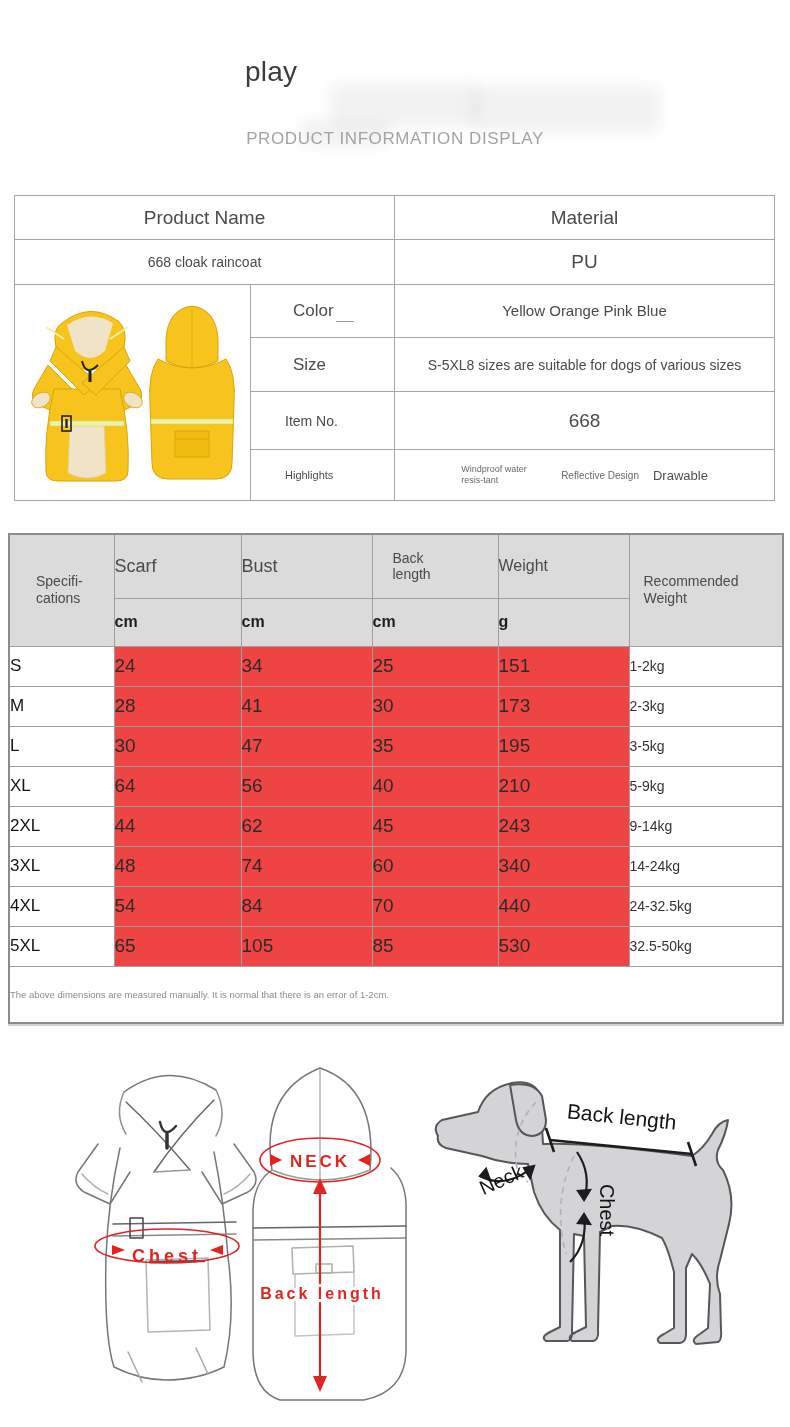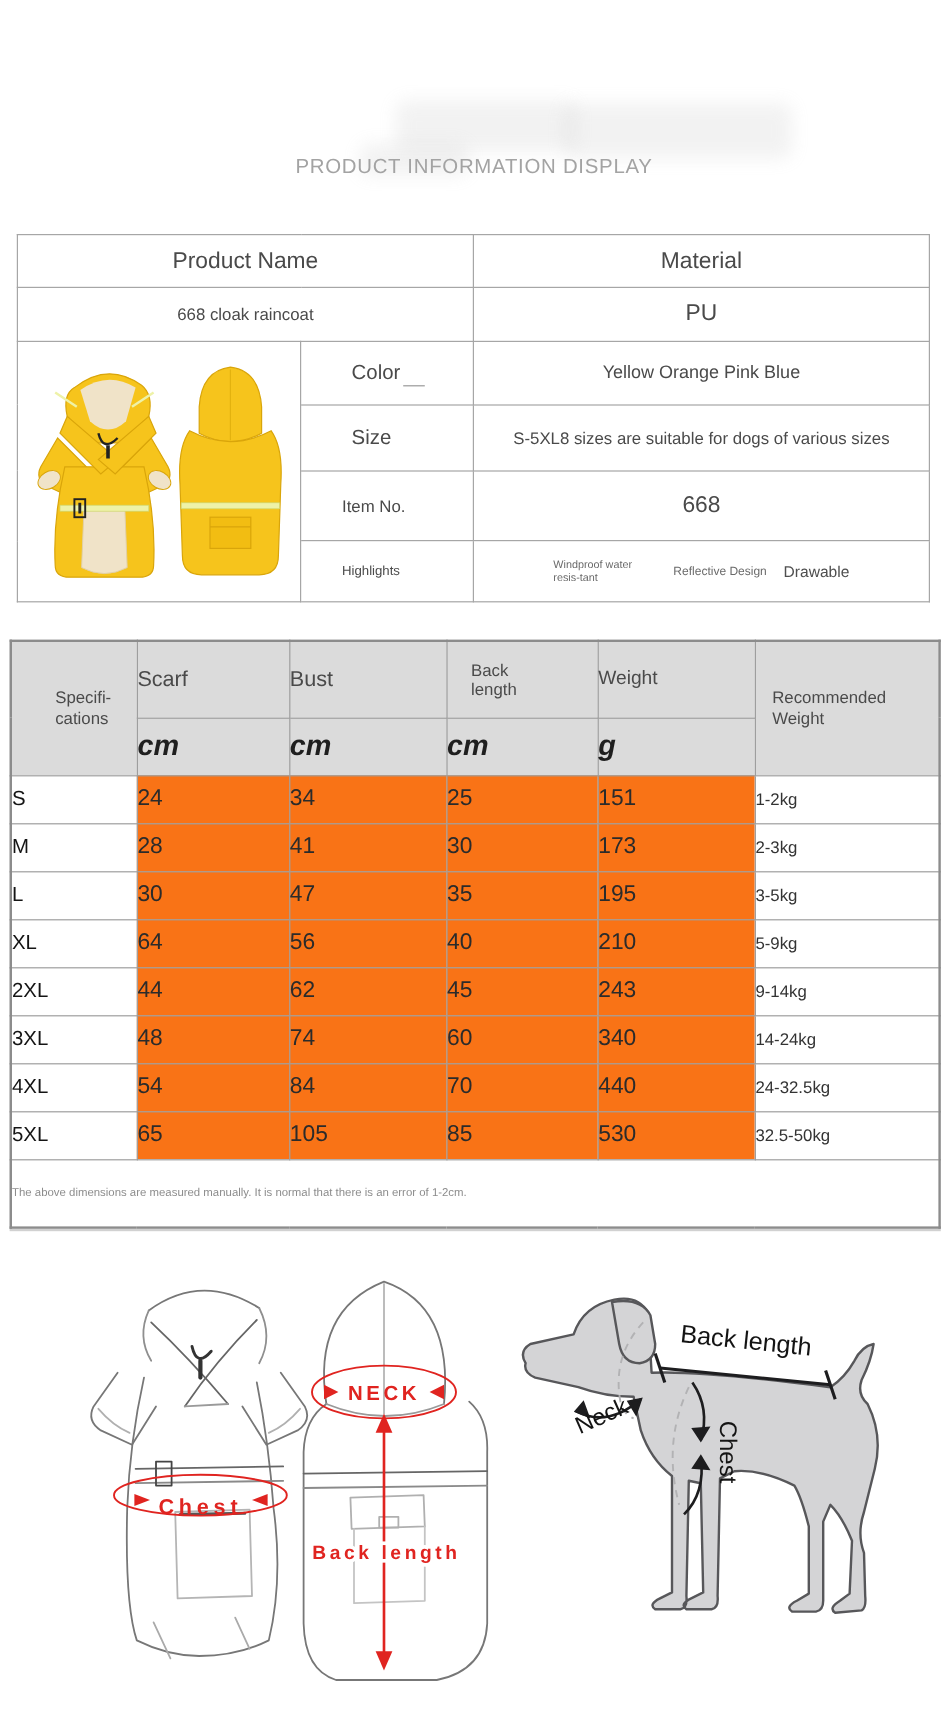--- a/index.html
+++ b/index.html
@@ -34,41 +34,42 @@
   .hl-2 { font-size:10px; color:#6a6a6a; }
   .hl-3 { font-size:13px; color:#4f4f4f; }
   .img-cell { padding:0 !important; }
 
   
   .size-table { position:absolute; left:8px; top:533px; width:774px;
                 border:2px solid #8c8c8c; box-shadow:0 2px 0 rgba(0,0,0,.18); }
   .size-table td, .size-table th { border:1px solid #9e9e9e; vertical-align:middle;
                  text-align:left; font-weight:normal; }
   .size-table thead th { background:#dbdbdb; color:#4a4a4a; }
-  .st-spec { font-size:14px; text-align:left !important; padding-left:36px; line-height:17px; }
+  .st-spec { font-size:14px; text-align:left !important; padding-left:26px; line-height:17px; }
   .st-col  { font-size:18px; }
   .st-col-sm { font-size:14px; line-height:16px; text-align:left !important; padding-left:20px; }
   .st-col-w { font-size:16px; }
-  .st-unit { font-size:24px; font-weight:bold !important; color:#1f1f1f !important;font-style:italic; }
+  .st-unit { font-size:16px; font-weight:bold !important; color:#1f1f1f !important; }
   .st-rec  { font-size:14px; color:#3f3f3f; text-align:left !important; padding-left:14px; line-height:17px; }
   .st-size { font-size:17px; font-weight:bold; color:#141414; background:#fff; }
-  .st-num  { font-size:19px; color:#2b2b2b; background:#f97316; }
+  .st-num  { font-size:19px; color:#2b2b2b; background:#ef4444; }
   .st-recv { font-size:14px; color:#333; background:#fff; }
   .st-note { font-size:9.5px; color:#8c8c8c; background:#fff; }
 
   svg text { font-family:"Liberation Sans", sans-serif; }
 </style>
 </head>
 <body>
 
 <div class="wm" style="left:330px; top:84px; width:150px; height:42px;"></div>
 <div class="wm" style="left:470px; top:86px; width:190px; height:46px;"></div>
 <div class="wm" style="left:300px; top:120px; width:90px; height:26px;"></div>
 
 <div class="title-block">
+  <div>play</div>
 </div>
 <div class="subtitle">PRODUCT INFORMATION DISPLAY</div>
 
 <table class="info-table">
   <colgroup>
       <col style="width:236px">
       <col style="width:144px">
       <col style="width:380px">
     </colgroup>
   <tbody>

